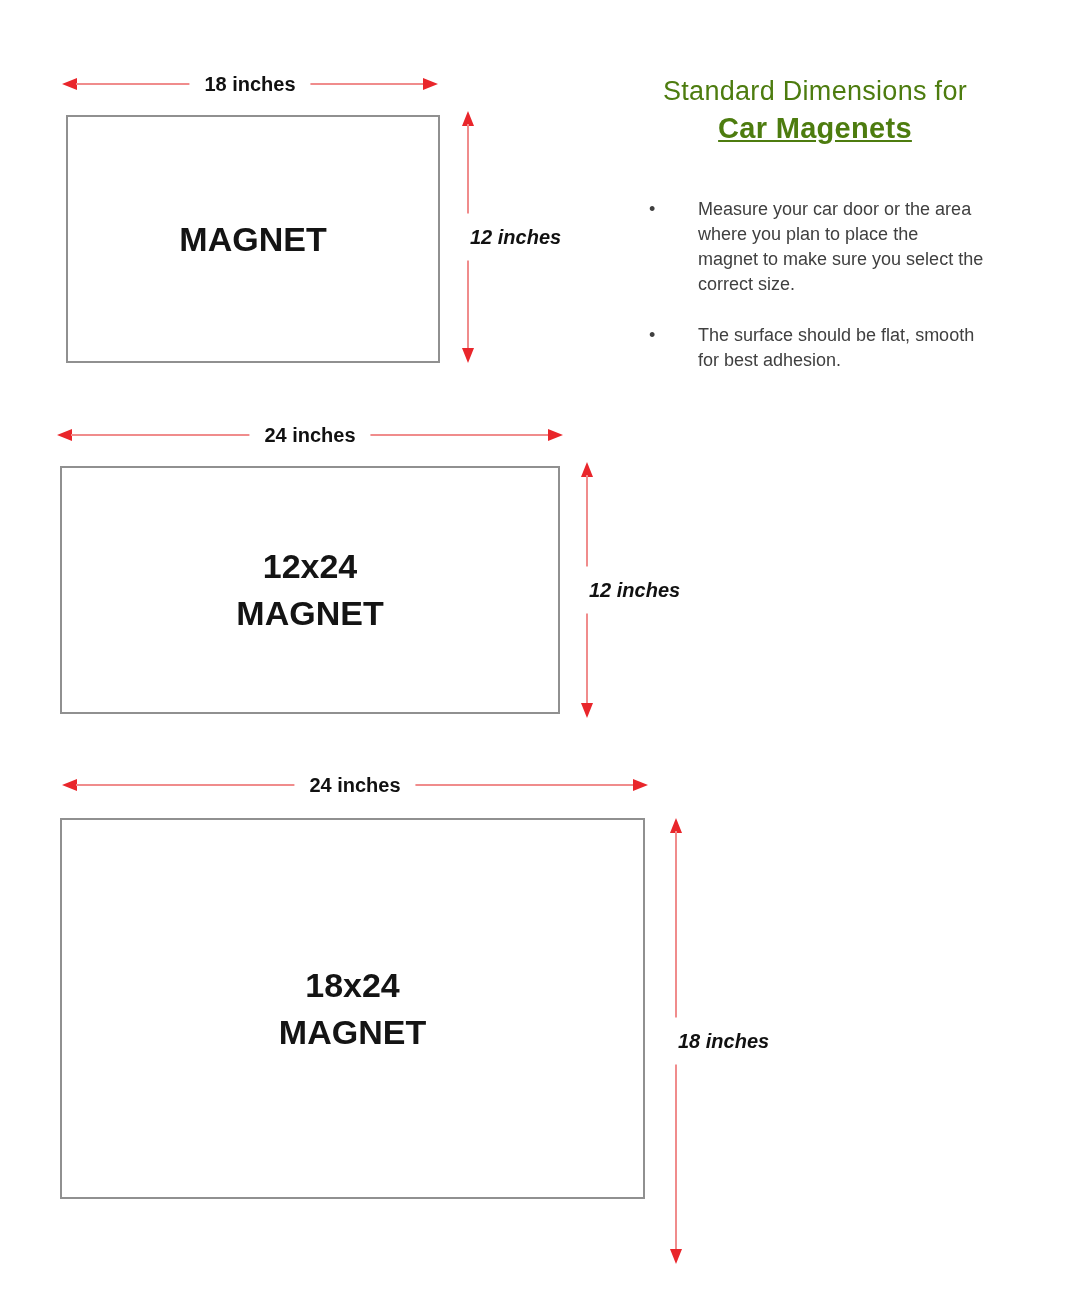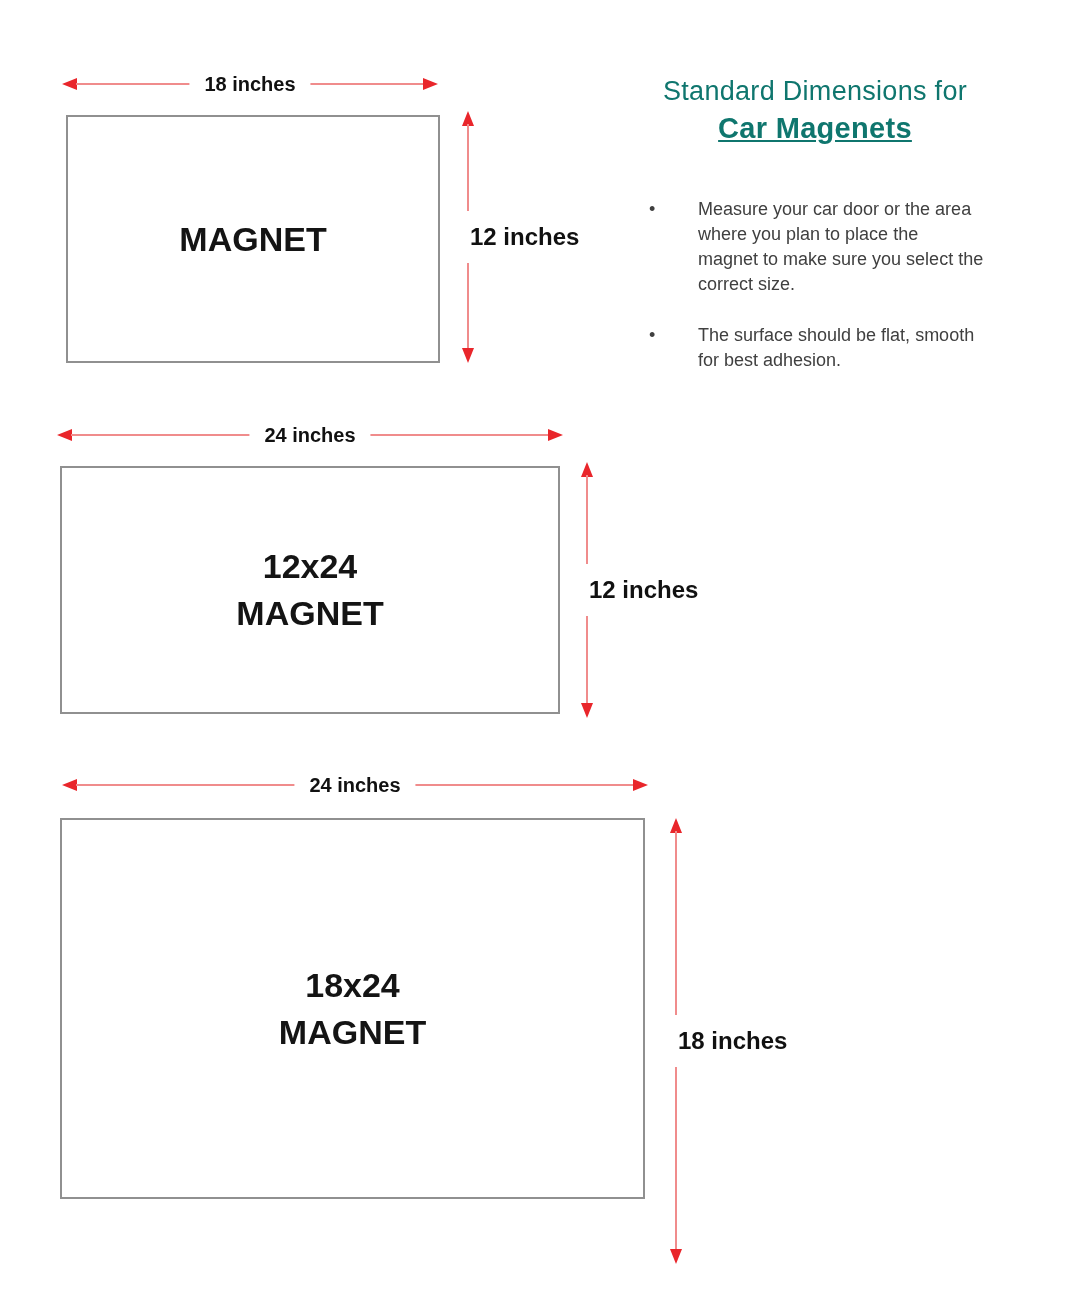--- a/index.html
+++ b/index.html
@@ -26,29 +26,29 @@
     color:var(--text-primary);white-space:nowrap;}
   
   .v-dim{position:absolute;width:120px;}
   .v-dim .vline{position:absolute;left:7px;width:2px;top:13px;bottom:13px;
     background:var(--arrow-line);}
   .v-dim .ah{position:absolute;left:2px;width:0;height:0;
     border-left:6px solid transparent;border-right:6px solid transparent;}
   .v-dim .ah-up{top:0;border-bottom:15px solid var(--arrowhead);}
   .v-dim .ah-down{bottom:0;border-top:15px solid var(--arrowhead);}
   .v-dim .v-label{position:absolute;left:6px;top:50%;transform:translateY(-50%);
-    background:#ffffff;padding:12px 6px 12px 4px;font-weight:bold;font-size:24px;
-    color:var(--text-primary);white-space:nowrap;}
+    background:#ffffff;padding:12px 6px 12px 4px;font-weight:bold;font-size:20px;
+    color:var(--text-primary);white-space:nowrap;font-style:italic;}
   
   .rect{position:absolute;border:2px solid var(--box-border);background:#ffffff;
     display:flex;align-items:center;justify-content:center;box-sizing:border-box;}
   .rect-label{text-align:center;font-weight:bold;font-size:34px;line-height:47px;
     color:#141414;}
   
-  .title{position:absolute;left:610px;top:74px;width:410px;text-align:center;color:#0f766e;}
+  .title{position:absolute;left:610px;top:74px;width:410px;text-align:center;color:#4d7c0f;}
   .title-line1{font-size:27px;font-weight:400;letter-spacing:0.3px;line-height:34px;}
   .title-line2{font-size:29px;font-weight:800;letter-spacing:0.3px;margin-top:4px;text-decoration:underline;}
   .bullets{position:absolute;left:649px;top:197px;width:365px;
     display:flex;flex-direction:column;gap:26px;}
   .bullet{display:flex;color:#404040;font-size:18px;line-height:25px;}
   .bullet .dot{flex:0 0 21px;width:21px;}
   .bullet .btext{white-space:pre-line;margin-left:28px;}
 </style>
 </head>
 <body style="background: rgb(255, 255, 255);">

